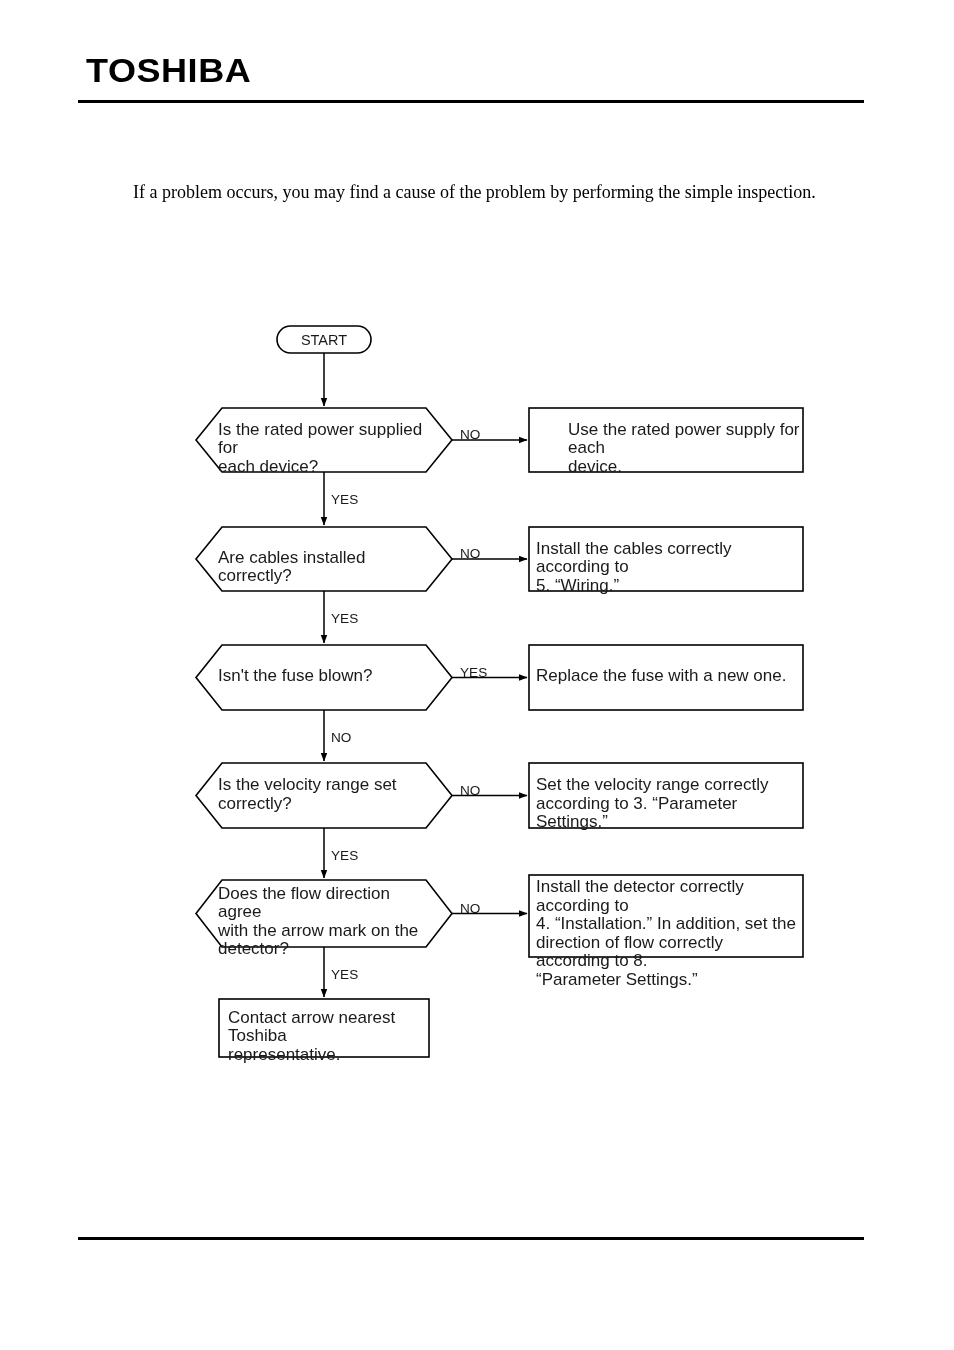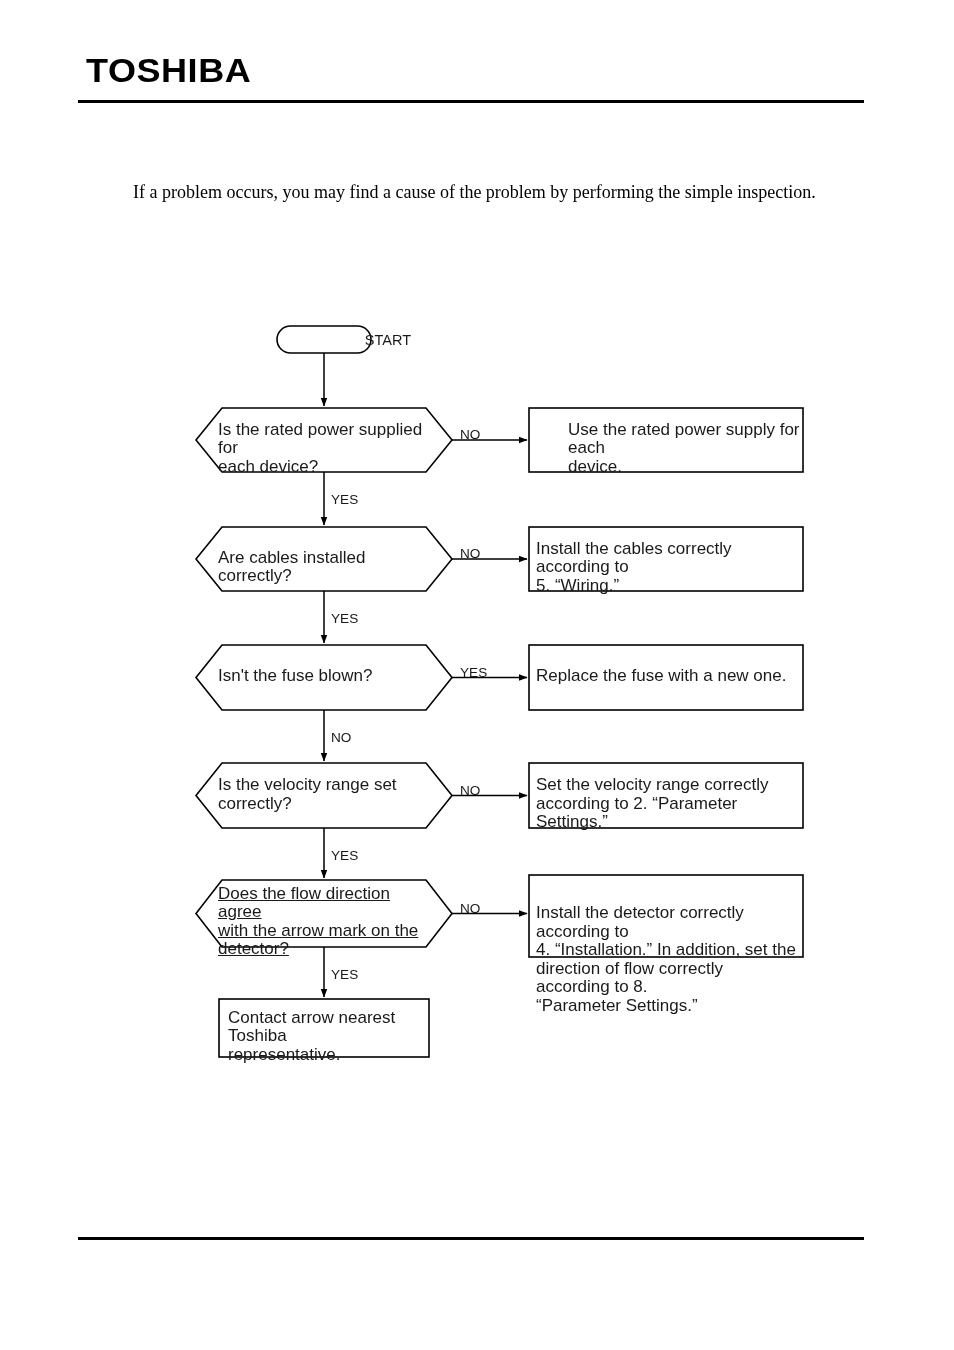--- a/index.html
+++ b/index.html
@@ -109,23 +109,22 @@
   }
   .box-text {
     
   }
   .start-text {
     position: absolute;
     font-family: "Liberation Sans", sans-serif;
     font-size: 14.5px;
     line-height: 1;
     color: #1a1a1a;
-    text-align: right;
-    white-space: nowrap;
-    margin-left: 40px;
+    text-align: center;
+    white-space: nowrap;
   }
   .edge-label {
     position: absolute;
     font-family: "Liberation Sans", sans-serif;
     font-size: 13.6px;
     line-height: 1;
     color: #1a1a1a;
     white-space: nowrap;
     margin-top: 8px;
   }
@@ -191,27 +190,27 @@
 5. “Wiring.”</div>
         <div class="edge-label" style="left: 460px; top: 539px;">NO</div>
         <div class="edge-label" style="left: 331px; top: 604px;">YES</div>
         <div class="node-text hex-text" style="left: 218px; top: 667.25px; width: 212px;">Isn't the fuse blown?</div>
         <div class="node-text box-text" style="left: 536px; top: 667.25px; width: 260px;">Replace the fuse with a new one.</div>
         <div class="edge-label" style="left: 460px; top: 657.5px;">YES</div>
         <div class="edge-label" style="left: 331px; top: 723px;">NO</div>
         <div class="node-text hex-text" style="left: 218px; top: 776px; width: 212px;">Is the velocity range set
 correctly?</div>
         <div class="node-text box-text" style="left: 536px; top: 776px; width: 260px;">Set the velocity range correctly
-according to 2. “Parameter Settings.”</div>
+according to 3. “Parameter Settings.”</div>
         <div class="edge-label" style="left: 460px; top: 775.5px;">NO</div>
         <div class="edge-label" style="left: 331px; top: 841px;">YES</div>
-        <div class="node-text hex-text" style="left: 218px; top: 884.75px; width: 212px; text-decoration: underline;">Does the flow direction agree
+        <div class="node-text hex-text" style="left: 218px; top: 884.75px; width: 212px;">Does the flow direction agree
 with the arrow mark on the
 detector?</div>
-        <div class="node-text box-text" style="left: 536px; top: 904px; width: 260px;">Install the detector correctly according to
+        <div class="node-text box-text" style="left: 536px; top: 878px; width: 260px;">Install the detector correctly according to
 4. “Installation.” In addition, set the
 direction of flow correctly according to 8.
 “Parameter Settings.”</div>
         <div class="edge-label" style="left: 460px; top: 893.5px;">NO</div>
         <div class="edge-label" style="left: 331px; top: 960px;">YES</div>
         <div class="node-text box-text" style="left: 228px; top: 1008.5px; width: 192px;">Contact arrow nearest Toshiba
 representative.</div>
       </div>
   </div>
 

